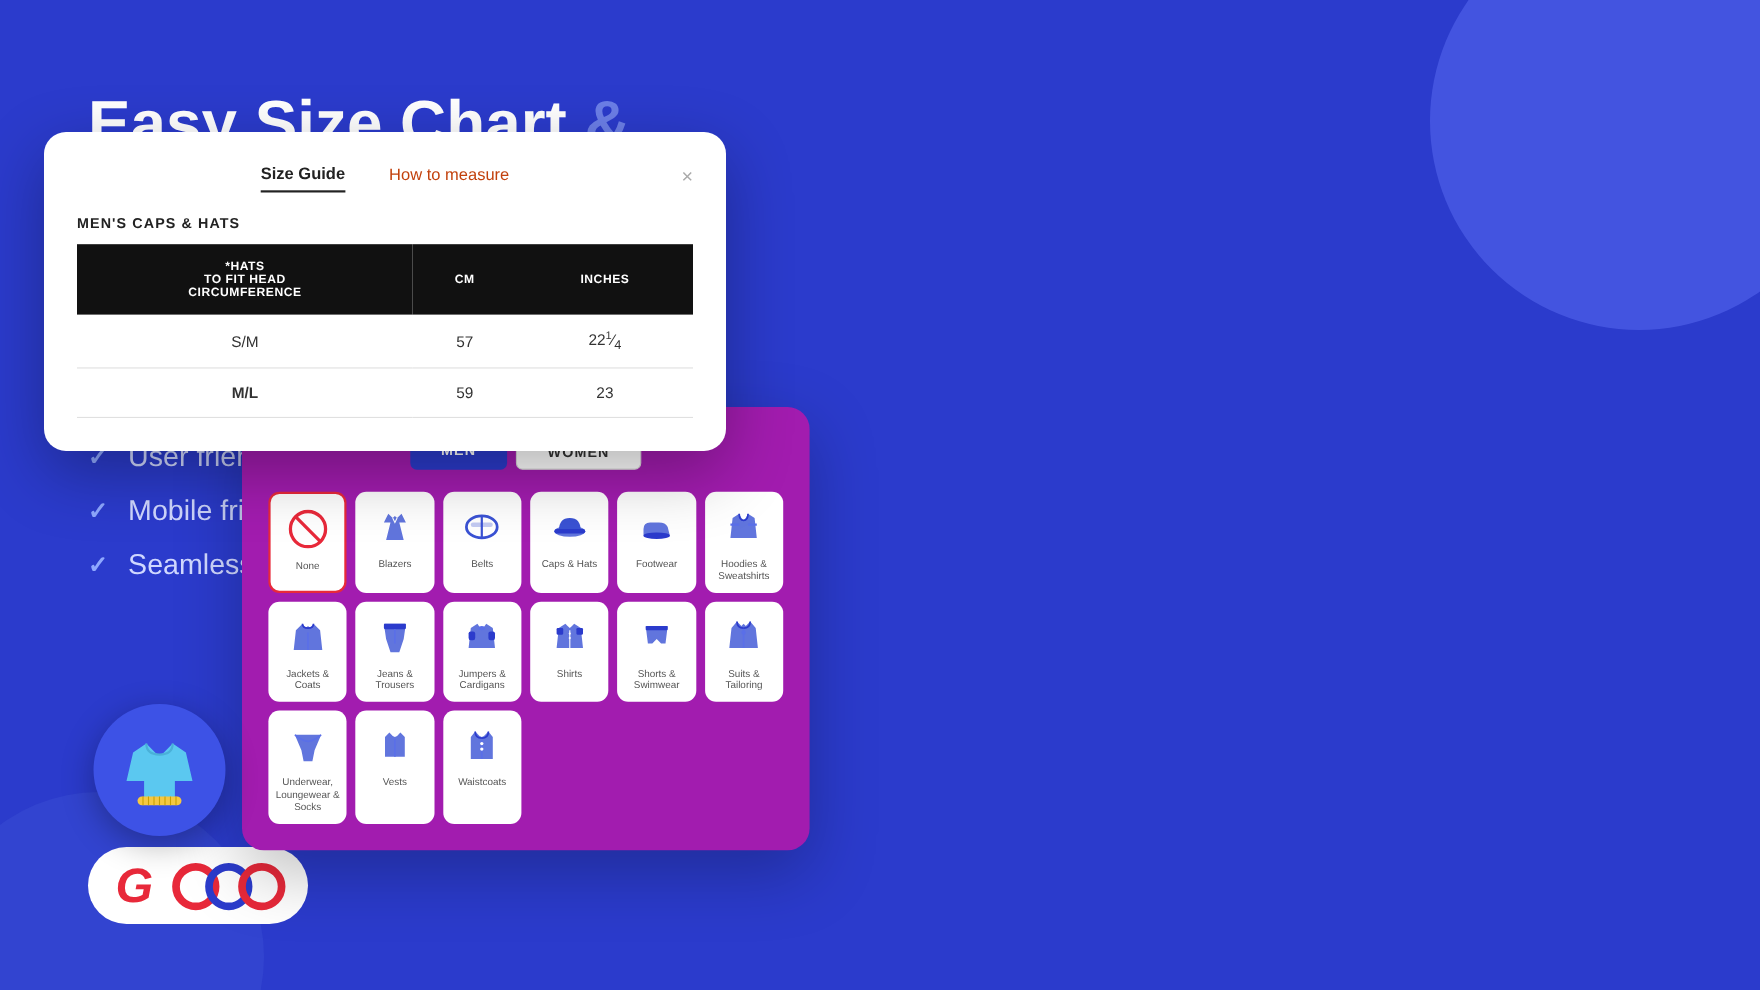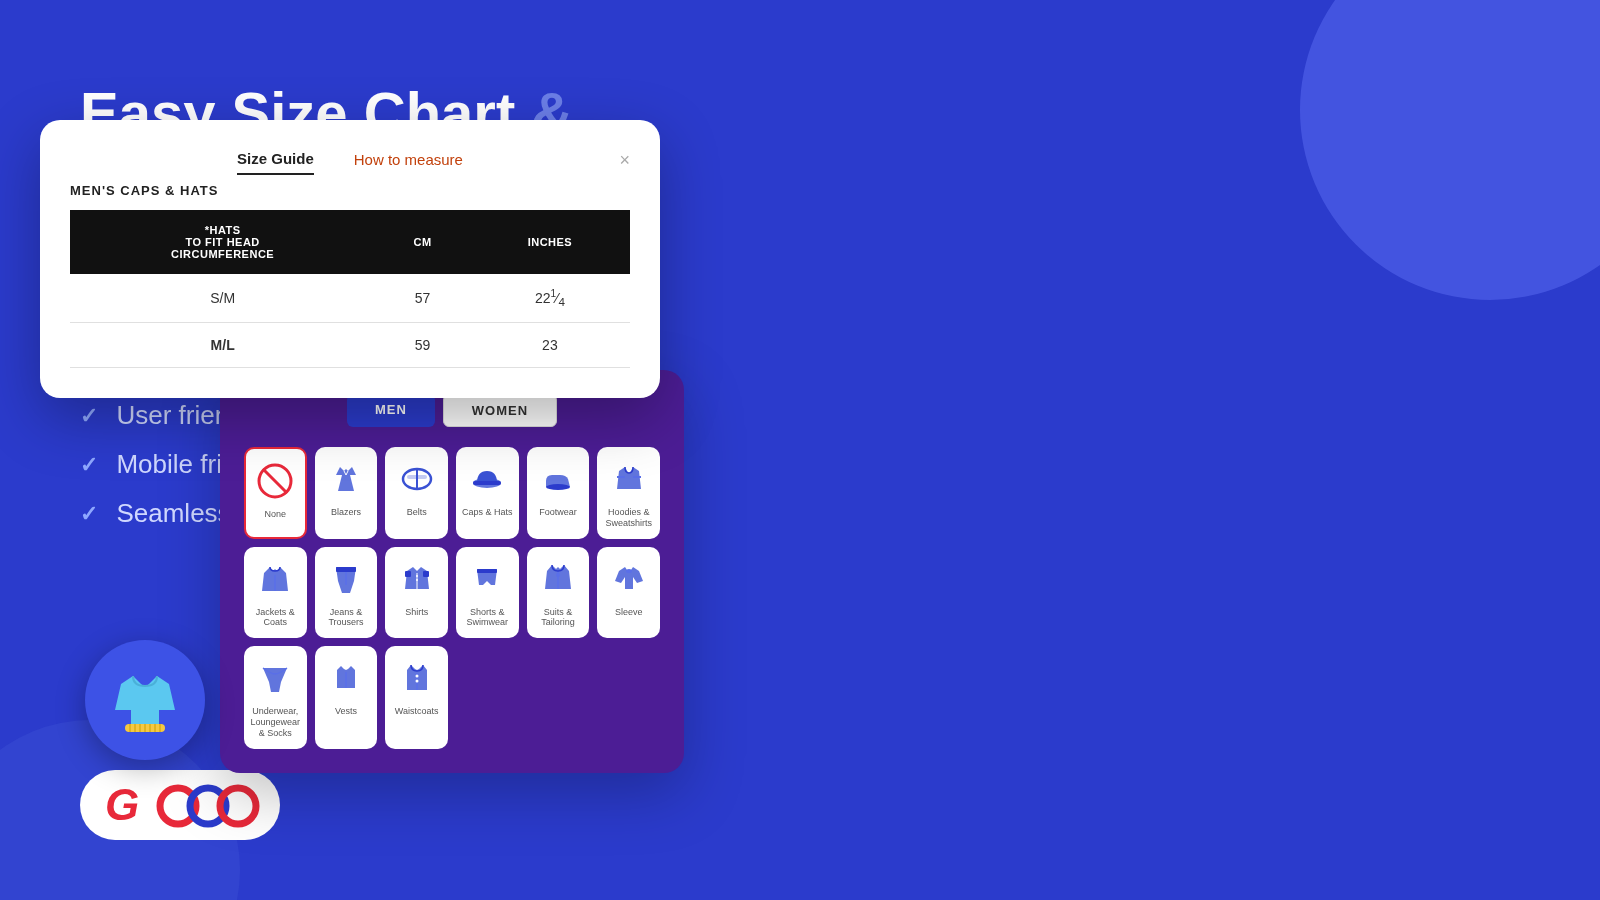--- a/index.html
+++ b/index.html
@@ -105,21 +105,21 @@
       border-radius: 20px;
       box-shadow: 0 20px 60px rgba(0,0,0,0.3);
       padding: 30px;
       z-index: 10;
     }
 
     .modal-header {
       display: flex;
       justify-content: center;
       align-items: center;
-      margin-bottom: 8px;
+      margin-bottom: 20px;
       position: relative;
       text-align: right;
     }
     .modal-tabs {
       display: flex;
       gap: 40px;
       align-items: center;
     }
     .modal-tab {
       font-size: 15px;
@@ -176,22 +176,22 @@
     }
     .size-table tbody tr:last-child td:first-child {
       font-weight: 700;
     }
 
     
     .category-modal {
       position: absolute;
       top: 370px;
       left: 220px;
-      width: 464px;
-      background: #4c1d95;
+      width: 516px;
+      background: #a21caf;
       border-radius: 20px;
       box-shadow: 0 20px 60px rgba(0,0,0,0.25);
       padding: 24px;
       z-index: 8;
     }
 
     .gender-tabs {
       display: flex;
       gap: 8px;
       margin-bottom: 20px;
@@ -444,20 +444,31 @@
       <div class="category-icon-wrap">
         <svg width="36" height="36" viewBox="0 0 36 36">
           <path d="M8,6 L10,20 L14,32 L18,32 L18,20 L18,20 L18,32 L22,32 L26,20 L28,6 Z" fill="#3a52d4" opacity="0.8"></path>
           <rect x="8" y="6" width="20" height="5" rx="1" fill="#2b3bcc"></rect>
           <line x1="18" y1="11" x2="18" y2="24" stroke="#5a6fe8" stroke-width="1.5"></line>
         </svg>
       </div>
       <span class="category-label">Jeans &amp; Trousers</span>
     </div>
 
+    <div class="category-item">
+      <div class="category-icon-wrap">
+        <svg width="36" height="36" viewBox="0 0 36 36">
+          <path d="M14,6 L8,10 L6,28 L30,28 L28,10 L22,6 L20,9 L18,10 L16,9 Z" fill="#3a52d4" opacity="0.8"></path>
+          <ellipse cx="18" cy="10" rx="3" ry="2" fill="#5a6fe8"></ellipse>
+          <rect x="6" y="13" width="6" height="8" rx="2" fill="#2b3bcc"></rect>
+          <rect x="24" y="13" width="6" height="8" rx="2" fill="#2b3bcc"></rect>
+        </svg>
+      </div>
+      <span class="category-label">Jumpers &amp; Cardigans</span>
+    </div>
 
     <div class="category-item">
       <div class="category-icon-wrap">
         <svg width="36" height="36" viewBox="0 0 36 36">
           <path d="M14,6 L8,10 L6,28 L30,28 L28,10 L22,6 L20,8 L18,10 L16,8 Z" fill="#3a52d4" opacity="0.8"></path>
           <rect x="6" y="10" width="6" height="6" rx="1" fill="#2b3bcc"></rect>
           <rect x="24" y="10" width="6" height="6" rx="1" fill="#2b3bcc"></rect>
           <line x1="18" y1="12" x2="18" y2="28" stroke="white" stroke-width="1"></line>
           <circle cx="18" cy="15" r="1" fill="white"></circle>
           <circle cx="18" cy="19" r="1" fill="white"></circle>
@@ -482,29 +493,20 @@
           <path d="M12,4 L7,10 L5,28 L31,28 L29,10 L24,4 L20,8 L18,6 L16,8 Z" fill="#3a52d4" opacity="0.8"></path>
           <line x1="18" y1="10" x2="18" y2="28" stroke="#5a6fe8" stroke-width="1.5"></line>
           <path d="M12,4 Q12,10 18,10" fill="none" stroke="#2b3bcc" stroke-width="1.5"></path>
           <path d="M24,4 Q24,10 18,10" fill="none" stroke="#2b3bcc" stroke-width="1.5"></path>
           <circle cx="18" cy="14" r="2" fill="#5a6fe8"></circle>
         </svg>
       </div>
       <span class="category-label">Suits &amp; Tailoring</span>
     </div>
 
-    <div class="category-item">
-      <div class="category-icon-wrap">
-        <svg width="36" height="36" viewBox="0 0 36 36">
-          <path d="M14,6 L8,10 L4,20 L10,22 L14,16 L14,28 L22,28 L22,16 L26,22 L32,20 L28,10 L22,6 L20,9 L18,10 L16,9 Z" fill="#3a52d4" opacity="0.8"></path>
-          <ellipse cx="18" cy="10" rx="3" ry="2" fill="#5a6fe8"></ellipse>
-        </svg>
-      </div>
-      <span class="category-label">Sleeve</span>
-    </div>
 
     <div class="category-item">
       <div class="category-icon-wrap">
         <svg width="36" height="36" viewBox="0 0 36 36">
           <path d="M6,8 L12,22 L14,32 L22,32 L24,22 L30,8 Z" fill="#3a52d4" opacity="0.8"></path>
           <path d="M6,8 Q14,14 18,14 Q22,14 30,8" fill="none" stroke="#5a6fe8" stroke-width="1.5"></path>
         </svg>
       </div>
       <span class="category-label">Underwear, Loungewear &amp; Socks</span>
     </div>

